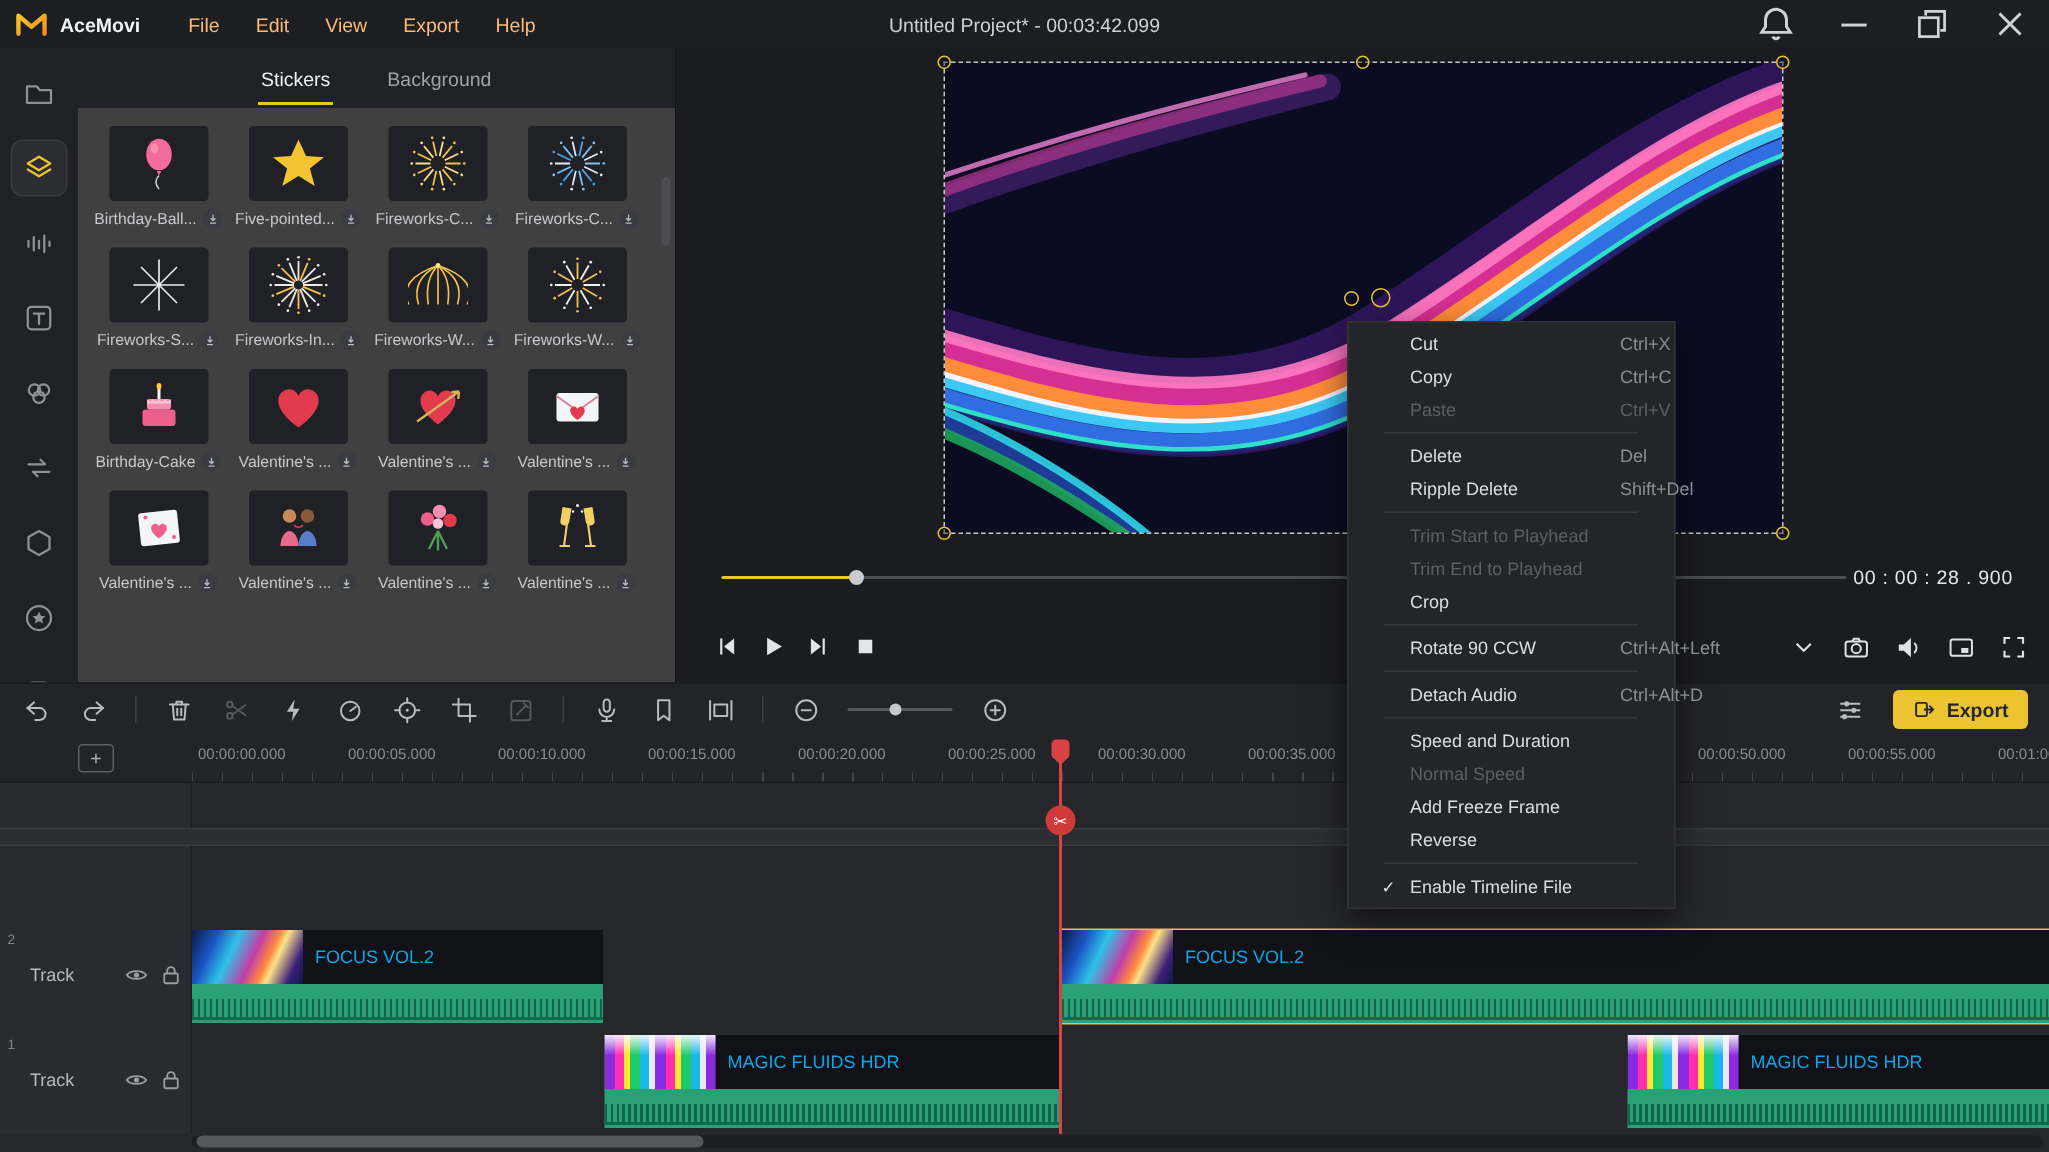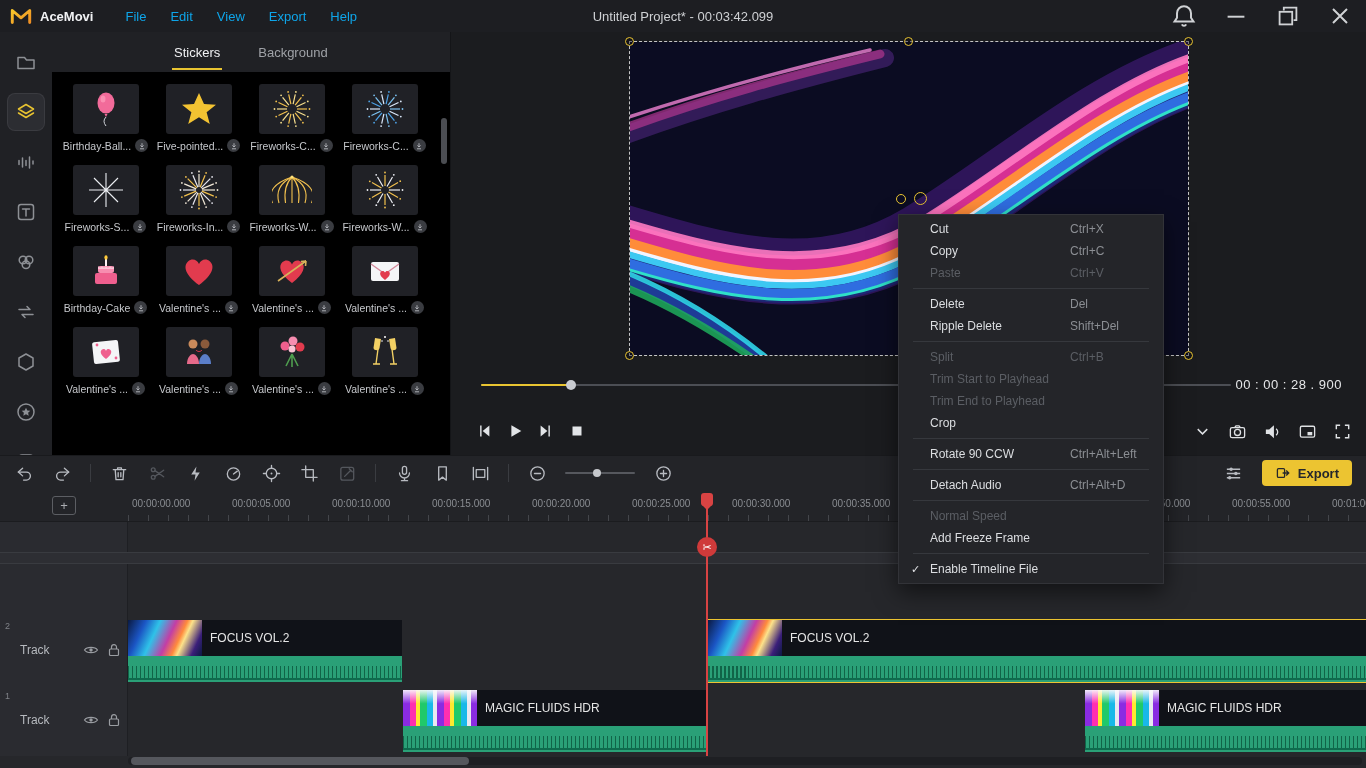--- a/index.html
+++ b/index.html
@@ -5,36 +5,36 @@
 *{margin:0;padding:0;box-sizing:border-box}
 html,body{width:1366px;height:768px;overflow:hidden;background:#1b1c1f;
   font-family:"Liberation Sans",sans-serif;color:#d8dadd;position:relative}
 svg{display:block}
 
 
 .titlebar{height:32px;background:#1d1e22;display:flex;align-items:center;position:relative;z-index:40}
 .logo{width:22px;height:22px;margin:0 8px 0 10px}
 .app-name{font-size:13px;font-weight:bold;color:#f2f3f5;margin-right:20px}
 .menubar{display:flex;align-items:center}
-.menu-item{font-size:13px;color:#0ea5e9;padding:6px 12px;cursor:default}
+.menu-item{font-size:13px;color:#fdba74;padding:6px 12px;cursor:default}
 .tb-title{position:absolute;left:0;right:0;text-align:center;font-size:13px;color:#cfd1d4;pointer-events:none}
 .tb-right{margin-left:auto;display:flex;align-items:center;gap:24px;padding-right:12px;position:relative;z-index:2}
 .tb-btn{width:28px;height:28px;display:flex;align-items:center;justify-content:center;color:#d0d2d5}
 
 
 .main{display:flex;height:423px}
 .rail{width:52px;background:#202125;display:flex;flex-direction:column;align-items:center;
   padding-top:12px;gap:14px;overflow:hidden;flex:none}
 .rail-item{width:36px;height:36px;display:flex;align-items:center;justify-content:center;
   color:#8d9095;border-radius:7px;flex:none}
 .rail-item.active{color:#e9c431;background:#2c2d32;box-shadow:0 0 0 1px #3a3b40}
 .rail-item svg{width:22px;height:22px}
 
 
-.panel{width:399px;background:#000000;display:flex;flex-direction:column;position:relative;
+.panel{width:399px;background:#404040;display:flex;flex-direction:column;position:relative;
   border-right:1px solid #141518;flex:none}
 .panel-tabs{height:40px;background:#202125;display:flex;align-items:center;padding-left:120px;gap:34px;flex:none}
 .tab{font-size:13px;color:#9fa2a7;padding:11px 2px 8px;border-bottom:2px solid transparent}
 .tab.active{color:#f0f1f3;border-bottom-color:#e9c431}
 .filter-row{height:38px;display:flex;align-items:center;padding:0 20px;gap:10px;flex:none}
 .dropdown{width:106px;height:24px;background:#2f3136;border-radius:3px;display:flex;align-items:center;
   padding:0 8px;font-size:12px;color:#d4d6d9}
 .dropdown .chev{margin-left:auto;color:#9a9da2}
 .spacer{flex:1}
 .search{width:122px;height:24px;background:#2f3136;border-radius:3px;display:flex;align-items:center;padding:0 8px;gap:6px}
@@ -107,36 +107,36 @@
 .track-ico{position:absolute;top:22px;color:#9a9da2;width:16px;height:16px}
 .ico-eye{left:83px}.ico-lock{left:106px}
 .clip{position:absolute;height:62px;z-index:2}
 .clip.sel-full{outline:1px solid #ecc431}
 .clip.sel-top{box-shadow:inset 0 1px 0 #c9a832}
 .clip-video{height:36px;background:#101218;display:flex;align-items:center;overflow:hidden}
 .clip-thumb{width:74px;height:100%;flex:none}
 .thumb-focus{background:linear-gradient(115deg,#0a1a42 0%,#1b55c4 20%,#2fc2e8 36%,#c23ea6 54%,#ff8a3d 66%,#fce28a 72%,#3b1f7a 88%,#0a1a42 100%)}
 .thumb-magic{background:linear-gradient(180deg,rgba(250,250,252,.92) 0%,rgba(250,250,252,0) 38%),
   repeating-linear-gradient(90deg,#8a2be2 0 7px,#ff2fb0 7px 13px,#ffe92f 13px 17px,#20c96a 17px 24px,#19b8e8 24px 30px,#e8e8f0 30px 34px)}
-.clip-name{font-size:12px;color:#e5e5e5;margin-left:8px;white-space:nowrap}
+.clip-name{font-size:12px;color:#0ea5e9;margin-left:8px;white-space:nowrap}
 .clip-audio{height:26px;background:#2aa077;position:relative;overflow:hidden}
 .clip-audio::before{content:"";position:absolute;left:0;right:0;bottom:3px;height:13px;
   background:repeating-linear-gradient(90deg,rgba(8,80,56,.75) 0 1.5px,transparent 1.5px 4px)}
 .clip-audio::after{content:"";position:absolute;left:0;right:0;bottom:2px;height:2px;background:#0e6b4d}
 .playhead-line{position:absolute;left:706px;top:16px;bottom:12px;width:2px;background:#d84343;z-index:8}
 .playhead-head{position:absolute;left:701px;top:3px;width:12px;height:13px;background:#d84343;border-radius:3px;z-index:9}
 .playhead-head::after{content:"";position:absolute;left:1px;top:12px;border:5px solid transparent;border-top:5px solid #d84343}
 .playhead-badge{position:absolute;left:697px;top:47px;width:20px;height:20px;border-radius:50%;background:#cf3a3a;
   display:flex;align-items:center;justify-content:center;color:#fff;font-size:11px;z-index:9}
 .h-scroll{position:absolute;left:128px;right:4px;bottom:3px;height:8px;background:#1e1f23;border-radius:4px}
 .h-thumb{position:absolute;left:3px;width:338px;height:8px;background:#55575d;border-radius:4px}
 
 
-.context-menu{position:absolute;left:898px;top:214px;width:266px;background:#242529;border:1px solid #323338;
-  box-shadow:0 8px 22px rgba(0,0,0,.55);z-index:100;padding:3px 4px;font-size:12px}
+.context-menu{position:absolute;left:898px;top:214px;width:219px;background:#242529;border:1px solid #323338;
+  box-shadow:0 8px 22px rgba(0,0,0,.55);z-index:100;padding:3px 14px;font-size:12px}
 .cm-item{display:flex;align-items:center;height:22px;padding:0 12px 0 8px}
 .cm-check{width:19px;color:#e2e3e6;font-size:11px;flex:none}
 .cm-label{width:140px;color:#dcdee1;white-space:nowrap;flex:none}
 .cm-short{flex:1;color:#8b8e93;white-space:nowrap}
 .cm-item.disabled .cm-label,.cm-item.disabled .cm-short{color:#5b5e64}
 .cm-sep{height:1px;background:#36383d;margin:4px 10px}
 </style>
 </head>
 <body>
 
@@ -959,25 +959,20 @@
       <span class="cm-short">Del</span>
     </div>
     <div class="cm-item">
       <span class="cm-check"></span>
       <span class="cm-label">Ripple Delete</span>
       <span class="cm-short">Shift+Del</span>
     </div>
     <div class="cm-sep"></div>
     <div class="cm-item disabled">
       <span class="cm-check"></span>
-      <span class="cm-label">Split</span>
-      <span class="cm-short">Ctrl+B</span>
-    </div>
-    <div class="cm-item disabled">
-      <span class="cm-check"></span>
       <span class="cm-label">Trim Start to Playhead</span>
       <span class="cm-short"></span>
     </div>
     <div class="cm-item disabled">
       <span class="cm-check"></span>
       <span class="cm-label">Trim End to Playhead</span>
       <span class="cm-short"></span>
     </div>
     <div class="cm-item">
       <span class="cm-check"></span>
@@ -990,28 +985,38 @@
       <span class="cm-label">Rotate 90 CCW</span>
       <span class="cm-short">Ctrl+Alt+Left</span>
     </div>
     <div class="cm-sep"></div>
     <div class="cm-item">
       <span class="cm-check"></span>
       <span class="cm-label">Detach Audio</span>
       <span class="cm-short">Ctrl+Alt+D</span>
     </div>
     <div class="cm-sep"></div>
+    <div class="cm-item">
+      <span class="cm-check"></span>
+      <span class="cm-label">Speed and Duration</span>
+      <span class="cm-short"></span>
+    </div>
     <div class="cm-item disabled">
       <span class="cm-check"></span>
       <span class="cm-label">Normal Speed</span>
       <span class="cm-short"></span>
     </div>
     <div class="cm-item">
       <span class="cm-check"></span>
       <span class="cm-label">Add Freeze Frame</span>
+      <span class="cm-short"></span>
+    </div>
+    <div class="cm-item">
+      <span class="cm-check"></span>
+      <span class="cm-label">Reverse</span>
       <span class="cm-short"></span>
     </div>
     <div class="cm-sep"></div>
     <div class="cm-item">
       <span class="cm-check">✓</span>
       <span class="cm-label">Enable Timeline File</span>
       <span class="cm-short"></span>
     </div>
   </div>
 

